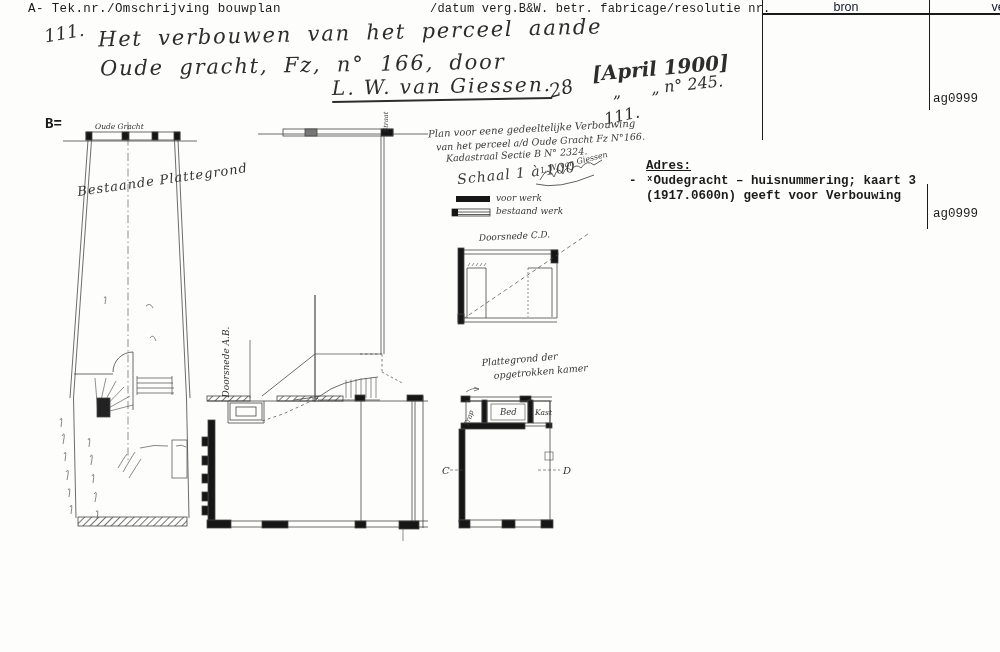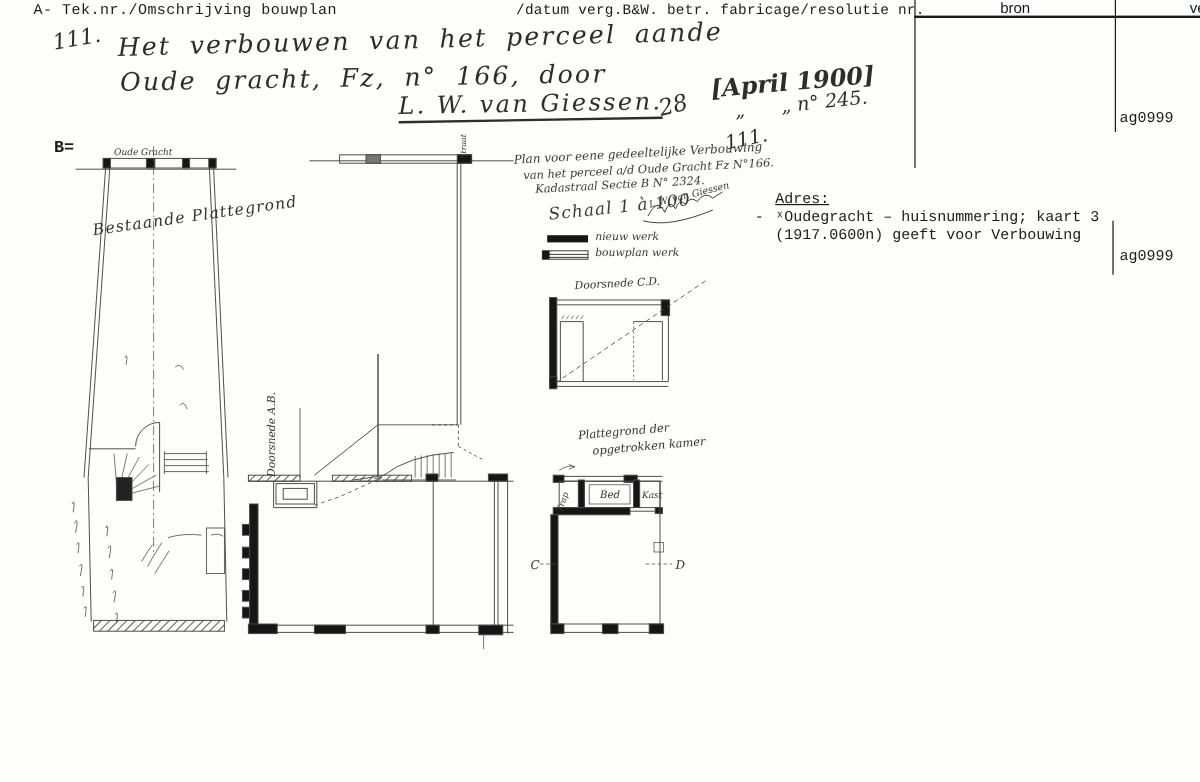--- a/index.html
+++ b/index.html
@@ -10,21 +10,21 @@
   .hdr{font-size:12.5px;letter-spacing:.4px;}
   .sans{font-family:"Liberation Sans",sans-serif;font-size:12.5px;color:#0f172a;}
   .bold{font-weight:bold;}
   .u{text-decoration:underline;}
   .ln{background:#1a1a1a;}
   .hw{font-family:"DejaVu Serif",serif;font-style:italic;color:#2d2d2d;white-space:nowrap;}
   .hw-big{font-size:21px;letter-spacing:1.8px;word-spacing:7px;}
   .tblock{font-family:"DejaVu Serif",serif;font-style:italic;color:#3a3a3a;white-space:nowrap;}
   .bron-line{font-size:12px;line-height:15.2px;white-space:pre;}
   .bron-bold{font-size:12.5px;line-height:15.5px;font-weight:bold;white-space:pre;}
-  .adres-line{font-size:12.5px;line-height:15px;font-weight:normal;white-space:pre;}
+  .adres-line{font-size:12.5px;line-height:15px;font-weight:bold;white-space:pre;}
   svg text{font-family:"DejaVu Serif",serif;font-style:italic;fill:#333;}
 </style>
 </head>
 <body>
 
 <div class="page">
 
   <div class="abs typed hdr" style="left:28px;top:2px;">A- Tek.nr./Omschrijving bouwplan</div>
   <div class="abs typed" style="left:430px;top:2px;font-size:12px;letter-spacing:.2px;">/datum verg.B&amp;W. betr. fabricage/resolutie nr.</div>
 
@@ -54,22 +54,22 @@
   <div class="abs hw" style="left:612px;top:77px;font-size:16px;white-space:pre;transform:rotate(-6deg);">„      „ n° 245.</div>
   <div class="abs hw" style="left:604px;top:106px;font-size:16px;transform:rotate(-12deg);">111.</div>
 
   <div class="abs typed bold" style="left:45px;top:116px;font-size:14px;">B=</div>
 
   <div class="abs tblock" style="left:428px;top:123px;font-size:10px;transform:rotate(-3deg);">Plan voor eene gedeeltelijke Verbouwing</div>
   <div class="abs tblock" style="left:436px;top:136px;font-size:9.5px;transform:rotate(-3deg);">van het perceel a/d Oude Gracht Fz N°166.</div>
   <div class="abs tblock" style="left:446px;top:149px;font-size:9.5px;transform:rotate(-3deg);">Kadastraal Sectie B N° 2324.</div>
   <div class="abs tblock" style="left:457px;top:165px;font-size:14px;transform:rotate(-6deg);letter-spacing:1px;">Schaal 1 à 100</div>
   <div class="abs tblock" style="left:540px;top:158px;font-size:8px;transform:rotate(-14deg);">L.W. van Giessen</div>
-  <div class="abs tblock" style="left:496px;top:193px;font-size:9px;">nieuw werk</div>
-  <div class="abs tblock" style="left:496px;top:206px;font-size:9px;">bouwplan werk</div>
+  <div class="abs tblock" style="left:496px;top:193px;font-size:9px;">voor werk</div>
+  <div class="abs tblock" style="left:496px;top:206px;font-size:9px;">bestaand werk</div>
 
   <svg class="abs" style="left:0;top:0;" width="1000" height="652" viewBox="0 0 1000 652">
     <defs>
       <pattern id="hatch" width="5" height="5" patternUnits="userSpaceOnUse" patternTransform="rotate(45)">
         <line x1="0" y1="0" x2="0" y2="5" stroke="#3a3a3a" stroke-width="1.4"></line>
       </pattern>
     </defs>
 
     <g stroke="#474747" fill="none" stroke-width="0.8">
       <line x1="63" y1="141" x2="197" y2="141"></line>

